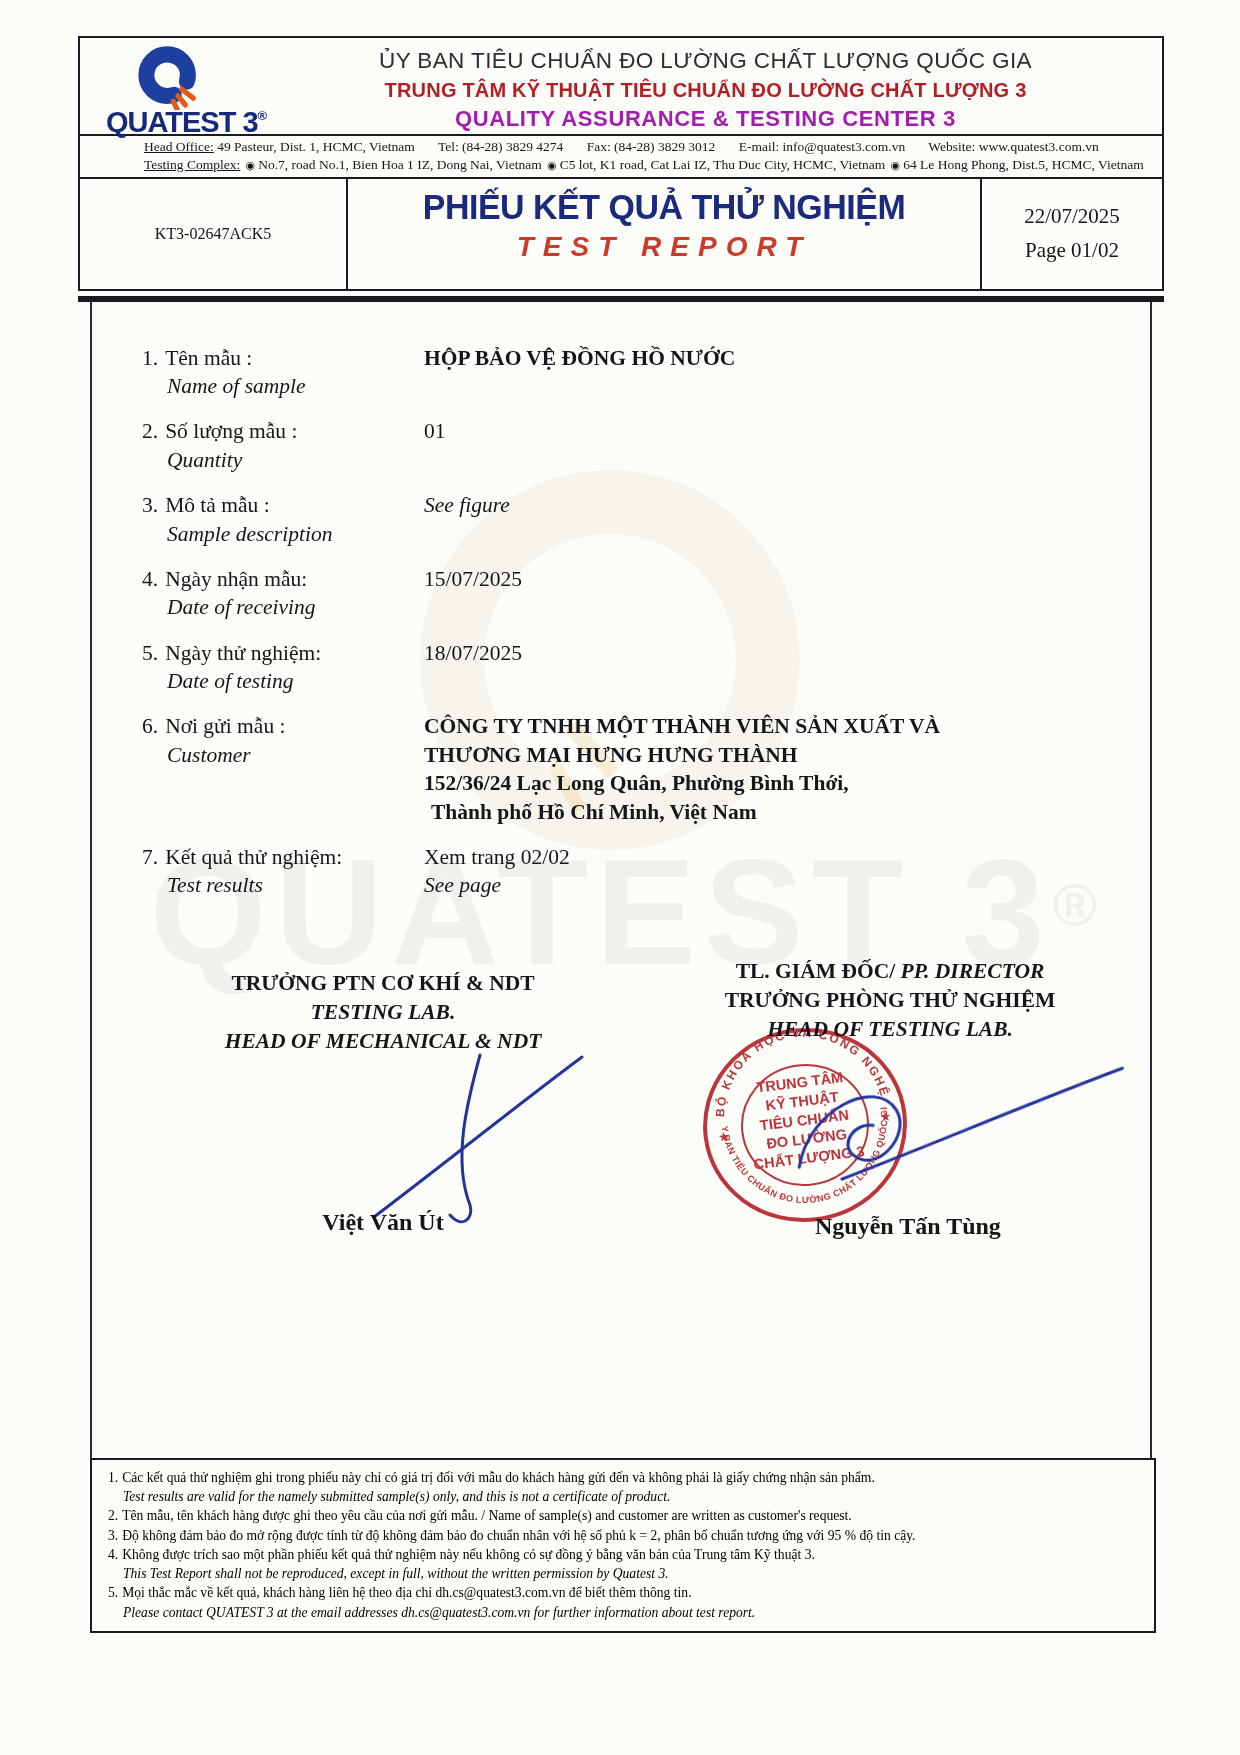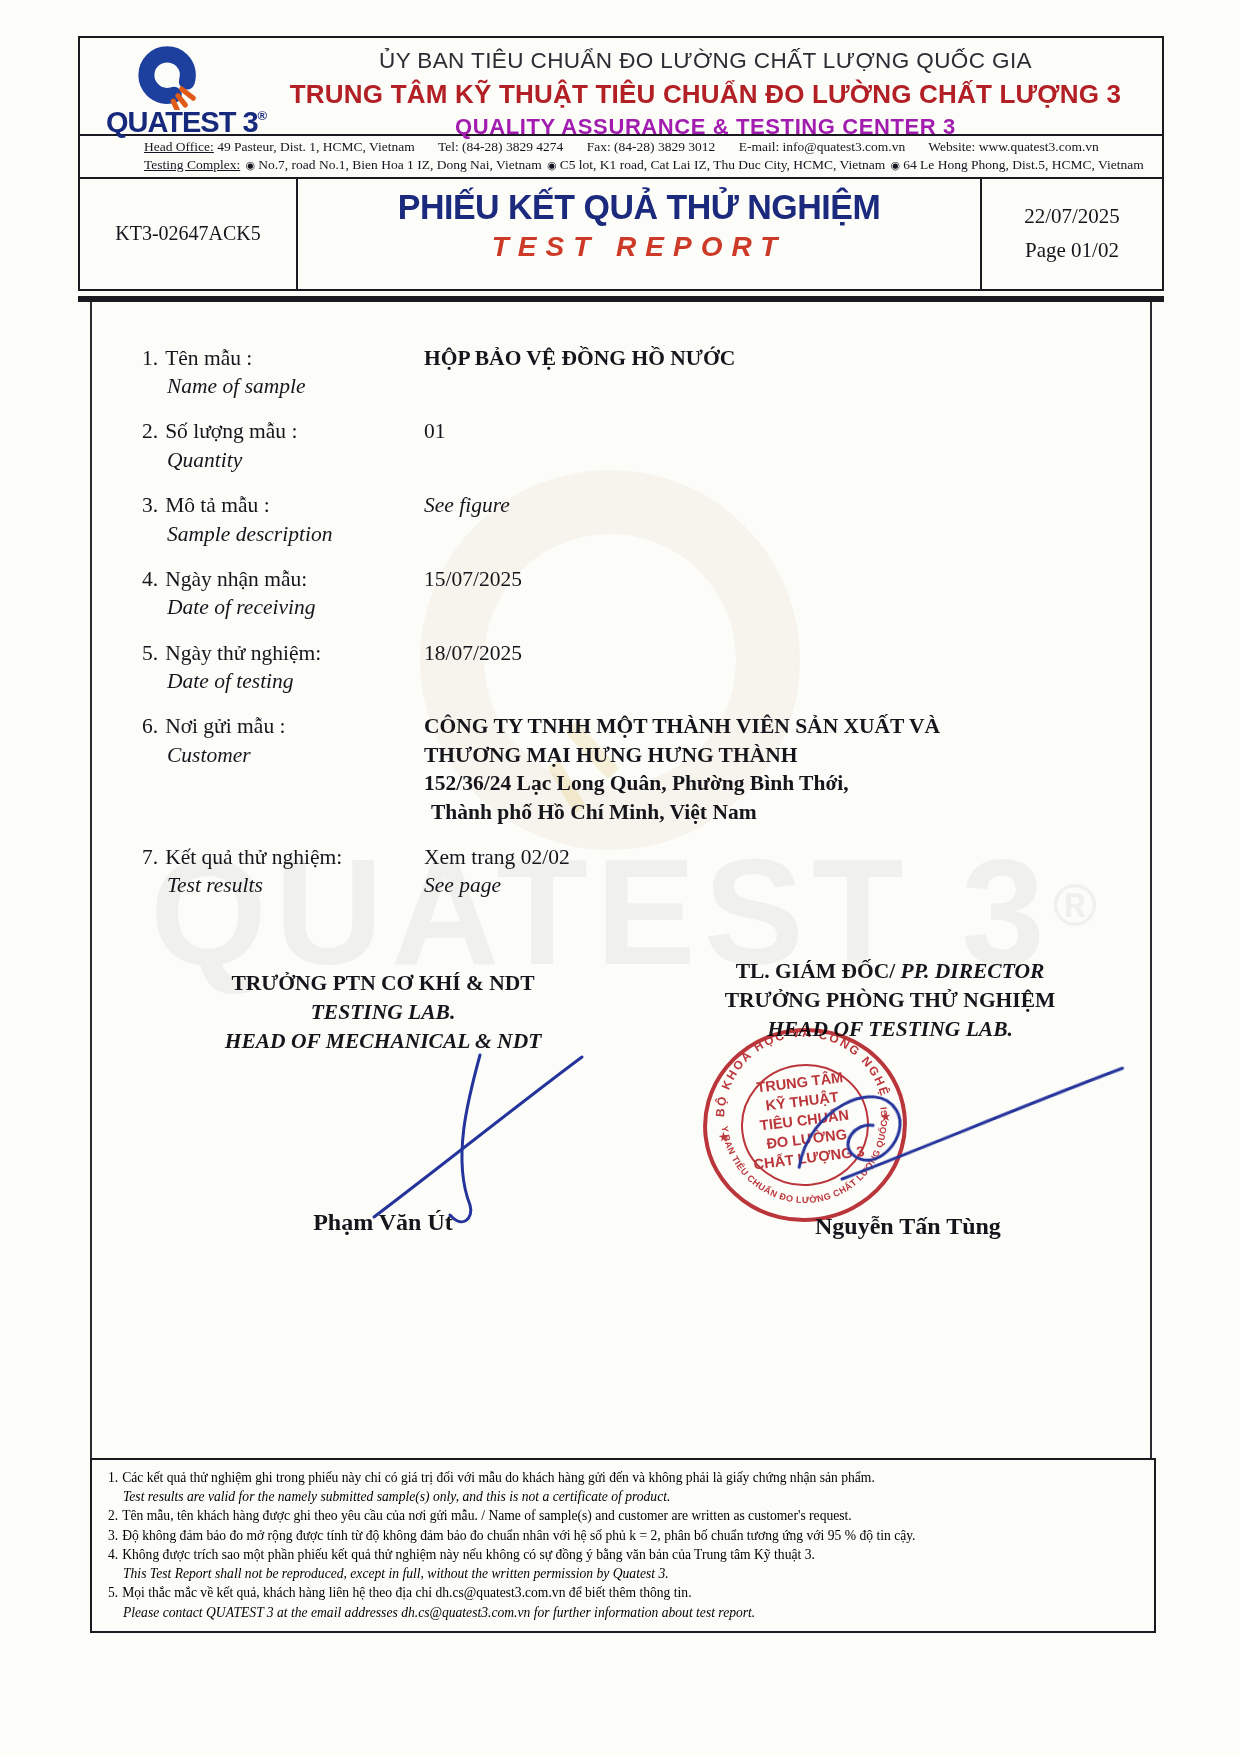--- a/index.html
+++ b/index.html
@@ -34,30 +34,30 @@
   .header-top { display:flex; height:96px; }
   .logo-col { width:205px; padding:6px 0 0 26px; }
   .logo-q { display:block; margin-left:26px; }
   .logo-word {
     font-family:"Liberation Sans", sans-serif; font-weight:bold;
     font-size:29px; letter-spacing:-1px; color:#16297c; line-height:1; margin-top:-2px;
   }
   .logo-word sup { font-size:13px; vertical-align:12px; letter-spacing:0; }
   .org-col { flex:1; text-align:center; padding:10px 36px 0 0; }
   .org1 { font-family:"Liberation Sans", sans-serif; font-size:22.5px; color:#2c2c35; letter-spacing:0.4px; }
-  .org2 { font-family:"Liberation Sans", sans-serif; font-weight:bold; font-size:26px; color:#b22025; margin-top:5px; letter-spacing:0.2px; }
+  .org2 { font-family:"Liberation Sans", sans-serif; font-weight:bold; font-size:20px; color:#b22025; margin-top:5px; letter-spacing:0.2px; }
   .org3 { font-family:"Liberation Sans", sans-serif; font-weight:bold; font-size:22px; color:#a21caf; margin-top:4px; letter-spacing:0.6px; }
   .contact { border-top:2px solid #1a1a20; padding:2px 6px 3px 64px; font-size:13.5px; line-height:1.32; color:#15151f; }
   .contact .lbl { text-decoration:underline; }
   .contact .seg { margin-right:20px; white-space:nowrap; }
   .geo { font-size:11px; margin:0 3px 0 2px; }
 
   
   .title-bar { display:flex; border:2px solid #1a1a20; border-top:0; height:112px; }
-  .tb-left { width:218px; border-right:2px solid #1a1a20; display:flex; align-items:center; justify-content:center; font-size:20px; }
+  .tb-left { width:268px; border-right:2px solid #1a1a20; display:flex; align-items:center; justify-content:center; font-size:16px; }
   .tb-center { flex:1; text-align:center; padding-top:8px; }
   .tb-title-vi { font-family:"Liberation Sans", sans-serif; font-weight:bold; font-size:35px; color:#1b2a7d; letter-spacing:-0.5px; transform:scaleX(0.97); }
   .tb-title-en { font-family:"Liberation Sans", sans-serif; font-weight:bold; font-style:italic; font-size:28px; color:#ce3a28; letter-spacing:9px; margin-top:4px; }
   .tb-right { width:182px; border-left:2px solid #1a1a20; display:flex; flex-direction:column; align-items:center; justify-content:center; gap:9px; font-size:21px; }
 
   .thick-rule { height:6px; background:#1a1a20; margin-top:5px; }
 
   
   .main-box {
     margin:0 12px; height:1156px; position:relative;
@@ -274,21 +274,21 @@
         <text x="180" y="106" font-size="13" fill="#b5242a">★</text>
         <g font-family="Liberation Sans, sans-serif" font-weight="bold" font-size="14.5" fill="#b5242a" text-anchor="middle">
           <text x="105" y="62">TRUNG TÂM</text>
           <text x="105" y="81">KỸ THUẬT</text>
           <text x="105" y="100">TIÊU CHUẨN</text>
           <text x="105" y="119">ĐO LƯỜNG</text>
           <text x="105" y="138">CHẤT LƯỢNG 3</text>
         </g>
       </svg>
 
-      <div class="sig-name name-left">Phạm Văn Út</div>
+      <div class="sig-name name-left">Việt Văn Út</div>
       <div class="sig-name name-right">Nguyễn Tấn Tùng</div>
     </div>
   </div>
 
   <div class="notes-box">
     <div>
       <div class="note-vi"><span class="note-no">1.</span><span>Các kết quả thử nghiệm ghi trong phiếu này chỉ có giá trị đối với mẫu do khách hàng gửi đến và không phải là giấy chứng nhận sản phẩm.</span></div>
       <div class="note-en">Test results are valid for the namely submitted sample(s) only, and this is not a certificate of product.</div>
     </div>
     <div>

